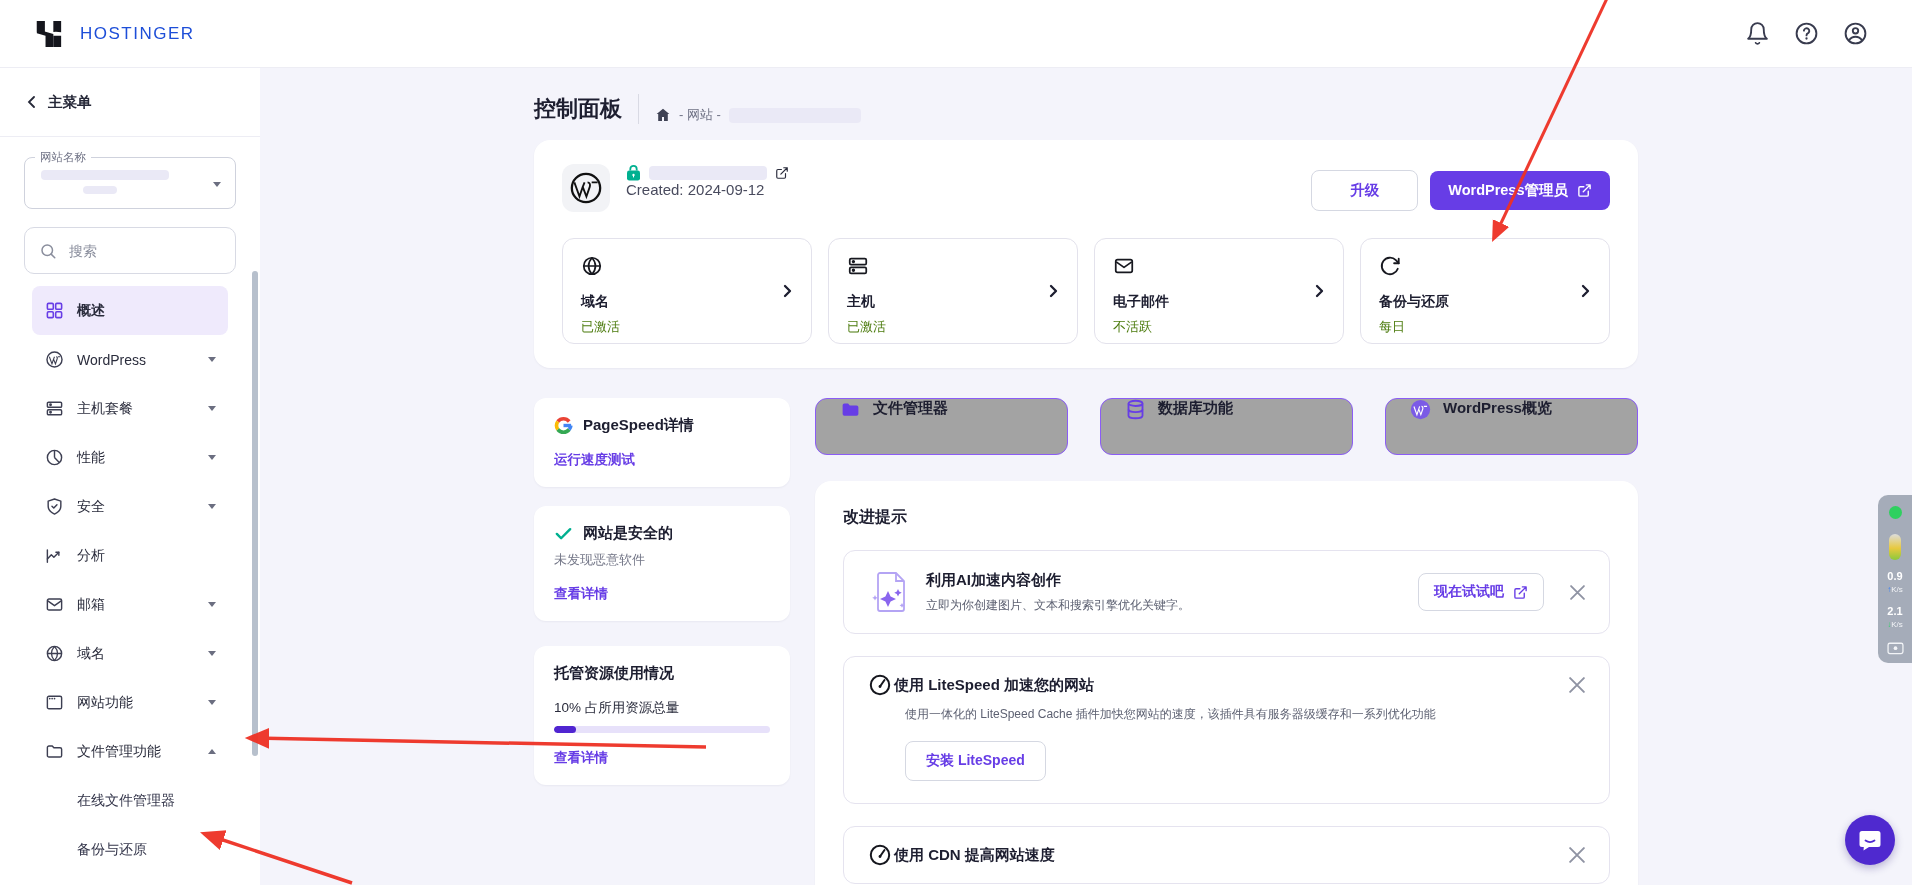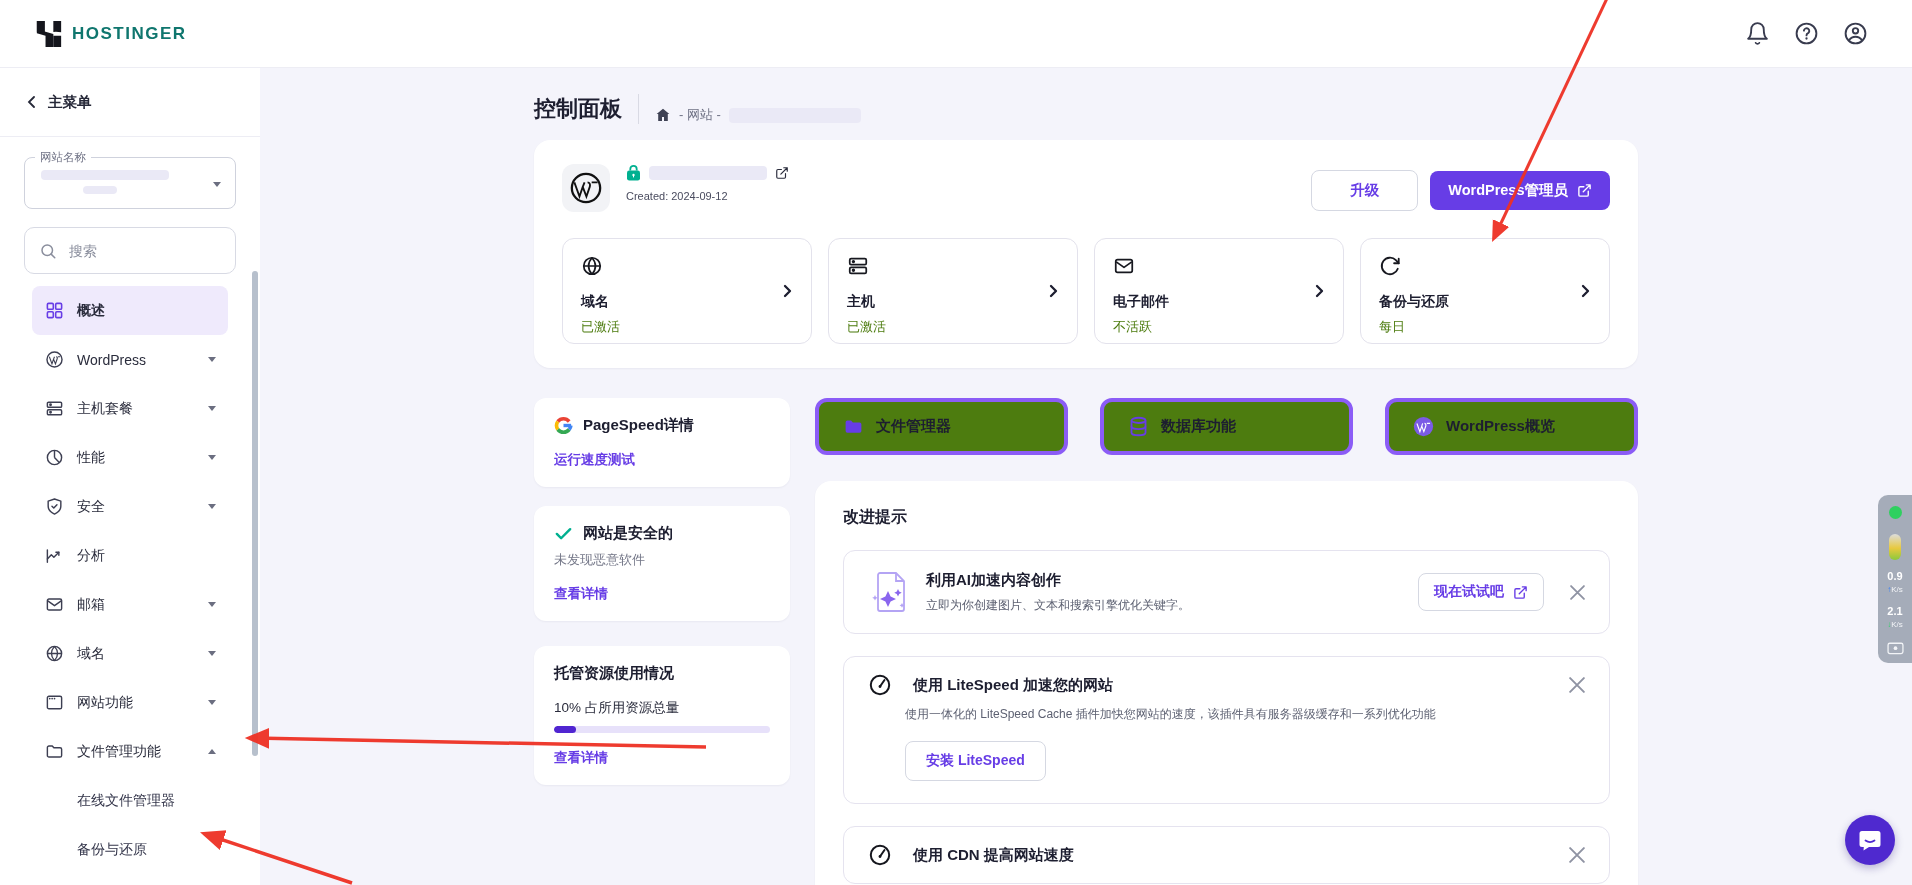--- a/index.html
+++ b/index.html
@@ -3,21 +3,21 @@
 <meta charset="utf-8">
 <style>
   * { margin:0; padding:0; box-sizing:border-box; }
   html,body { width:1912px; height:885px; overflow:hidden;
     font-family:"Liberation Sans","DejaVu Sans",sans-serif; background:#f4f4fb; color:#1f2130; }
 
   
   .header { position:absolute; top:0; left:0; width:1912px; height:68px; background:#fff;
     border-bottom:1px solid #ededf4; display:flex; align-items:center; z-index:5; }
   .brand { display:flex; align-items:center; gap:10px; margin-left:36px; }
-  .brand-name { font-size:17px; font-weight:700; letter-spacing:1.5px; color:#0f766e; }
+  .brand-name { font-size:17px; font-weight:400; letter-spacing:1.5px; color:#1d4ed8;margin-left:8px; }
   .hdr-icons { margin-left:auto; margin-right:44px; display:flex; align-items:center; gap:24px; }
   .hdr-icons svg { display:block; cursor:pointer; }
 
   
   .sidebar { position:absolute; top:68px; left:0; width:260px; height:817px; background:#fff; z-index:4; }
   .side-back { height:69px; display:flex; align-items:center; gap:10px; padding:0 26px;
     border-bottom:1px solid #ededf4; font-size:14.5px; font-weight:600; color:#262838; cursor:pointer; }
   .side-pad { padding:20px 16px 0; }
   .site-select { position:relative; margin:0 8px; border:1px solid #cfd2dd; border-radius:8px; height:52px; cursor:pointer; }
   .site-select .flabel { position:absolute; top:-8px; left:10px; background:#fff; padding:0 5px;
@@ -51,21 +51,21 @@
   .vsep { width:1px; height:30px; background:#d9dae4; }
   .crumb { display:flex; align-items:center; gap:8px; font-size:13px; color:#6f7285;margin-top:12px; }
 
   .card { background:#fff; border-radius:16px; box-shadow:0 1px 2px rgba(25,25,60,.05); }
   .site-card { margin-top:16px; padding:24px 28px; }
   .sc-top { display:flex; align-items:flex-start; }
   .wp-avatar { width:48px; height:48px; border-radius:12px; background:#f2f3f6;
     display:flex; align-items:center; justify-content:center; }
   .sc-id { margin-left:16px; }
   .sc-id .l1 { display:flex; align-items:center; gap:8px; }
-  .sc-id .created { margin-top:9px; font-size:11px; color:#494b5e; }
+  .sc-id .created { font-size:15px; color:#494b5e; }
   .sc-btns { margin-left:auto; display:flex; align-items:center; gap:12px; margin-top:6px; }
   .btn-outline { border:1px solid #d5d8e2; background:#fff; border-radius:8px; padding:10px 38px;
     font-size:14.5px; font-weight:700; color:#673de6; cursor:pointer; font-family:inherit; }
   .btn-solid { border:none; background:#673de6; color:#fff; border-radius:8px; padding:10px 18px;
     font-size:14.5px; font-weight:700; display:flex; align-items:center; gap:9px; cursor:pointer; font-family:inherit; }
   .svc-row { margin-top:26px; display:grid; grid-template-columns:repeat(4,1fr); gap:16px; }
   .svc { position:relative; border:1px solid #e3e2ec; border-radius:12px; padding:16px 18px; height:106px; cursor:pointer; }
   .svc .t { margin-top:12px; font-size:14px; font-weight:700; color:#1d1e30; }
   .svc .s { margin-top:7px; font-size:13px; color:#4d7c0f; }
   .svc .chev { position:absolute; right:16px; top:50%; transform:translateY(-50%); }
@@ -78,34 +78,34 @@
   .c-title { font-size:15px; font-weight:700; color:#1d1e30; }
   .plink { display:inline-block; margin-top:16px; font-size:13.5px; font-weight:700; color:#673de6; cursor:pointer; }
   .sec-card { margin-top:19px; }
   .sec-sub { margin-top:8px; font-size:13px; color:#757889; }
   .res-card { margin-top:25px; }
   .res-usage { margin-top:16px; font-size:13.5px; color:#2a2c3c; }
   .pbar { margin-top:9px; height:7px; border-radius:4px; background:#e7e1fa; overflow:hidden; }
   .pbar > div { height:100%; border-radius:4px; background:#5025d1; }
 
   .qrow { display:grid; grid-template-columns:repeat(3,1fr); gap:32px; }
-  .qcard { background:#4d7c0f; border:4px solid #8b5cf6; border-radius:12px; height:57px;
-    display:flex; align-items:center; gap:12px; padding:0 24px; cursor:pointer; }
+  .qcard { background:#a3a3a3; border:1px solid #8b5cf6; border-radius:12px; height:57px;
+    display:flex; gap:12px; padding:0 24px; cursor:pointer; }
 
   .tips-panel { margin-top:26px; padding:26px 28px 28px; }
   .tips-h { font-size:16px; font-weight:800; color:#1d1e30; }
   .tip { border:1px solid #e5e3ef; border-radius:12px; margin-top:22px; padding:16px 24px; }
   .tip1 { display:flex; align-items:center; gap:12px; }
   .tip-title { font-size:15px; font-weight:700; color:#1d1e30; }
   .tip-body { margin-top:7px; font-size:12px; color:#5d6172; }
   .tip1 .right { margin-left:auto; display:flex; align-items:center; gap:26px;padding-left:40px; }
   .btn-cta { border:1px solid #d5d8e2; background:#fff; border-radius:8px; padding:9px 15px;
     font-size:14px; font-weight:700; color:#673de6; display:flex; align-items:center; gap:9px; cursor:pointer; font-family:inherit; }
   .xbtn { cursor:pointer; display:flex; }
-  .tip-head { display:flex; align-items:center; gap:21px; }
+  .tip-head { display:flex; align-items:center; gap:2px; }
   .tip-head .xbtn { margin-left:auto; }
   .tip2 .tip-body { margin-left:37px; margin-top:9px; }
   .tip2 .btn-cta { margin:18px 0 6px 37px; display:inline-flex; padding:10px 20px; }
 
   
   .arrows { position:absolute; inset:0; width:1912px; height:885px; z-index:20; pointer-events:none; }
   .netmon { position:absolute; right:0; top:495px; width:34px; height:168px; z-index:15;
     background:rgba(148,156,170,.82); border-radius:10px 0 0 10px; display:flex; flex-direction:column; align-items:center; }
   .netmon .dot { width:13px; height:13px; border-radius:50%; background:#2fd05f; margin-top:11px; }
   .netmon .gauge { width:12px; height:26px; border-radius:6px; margin-top:15px;

